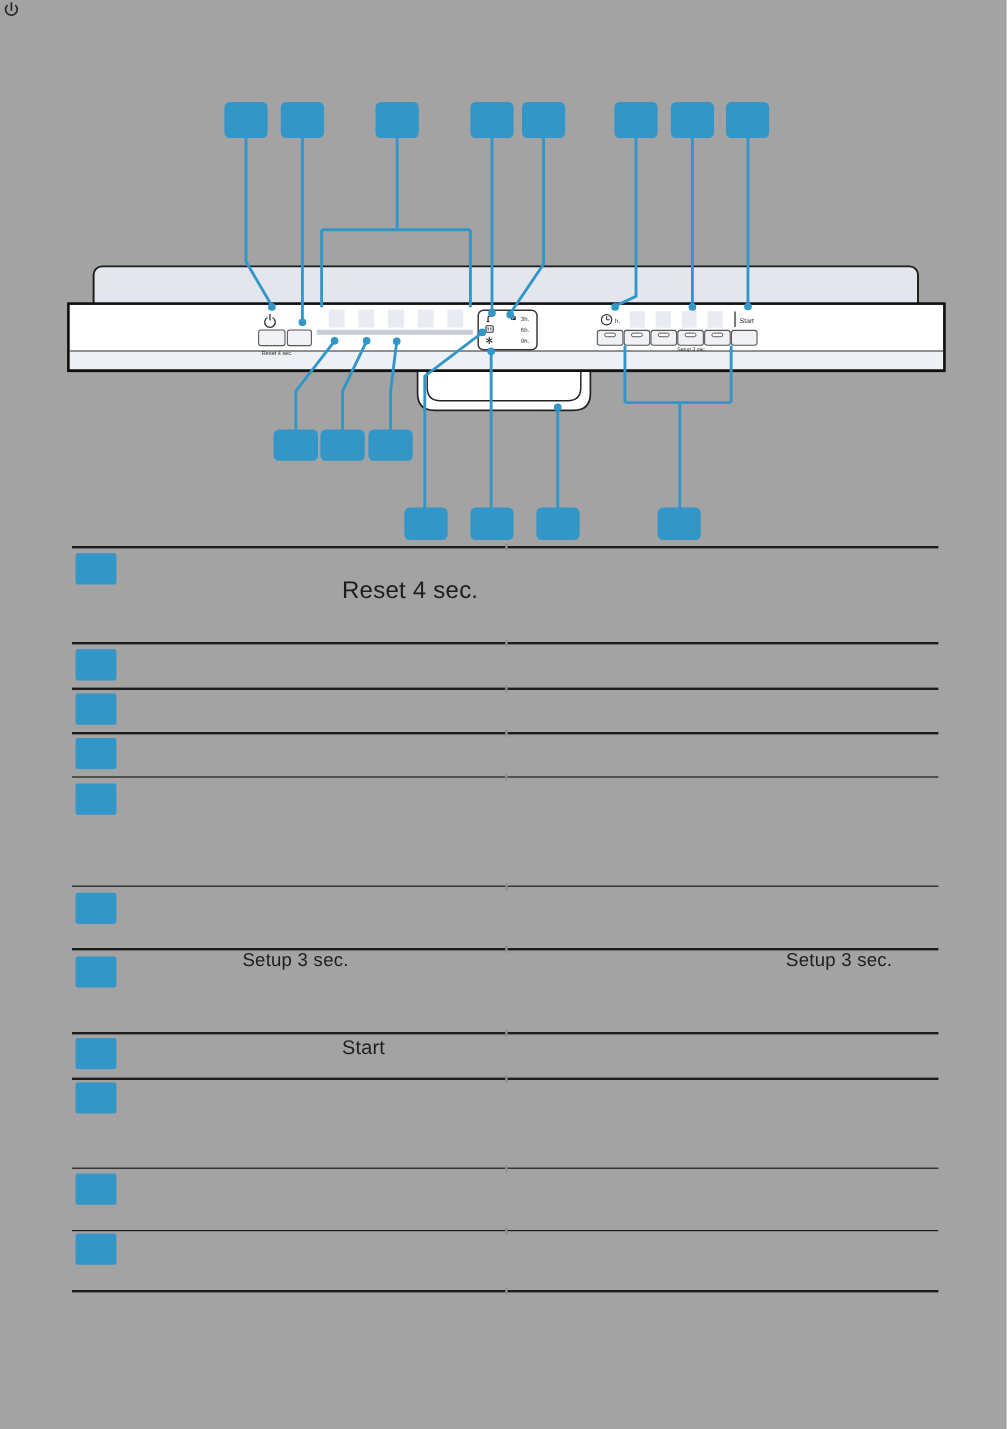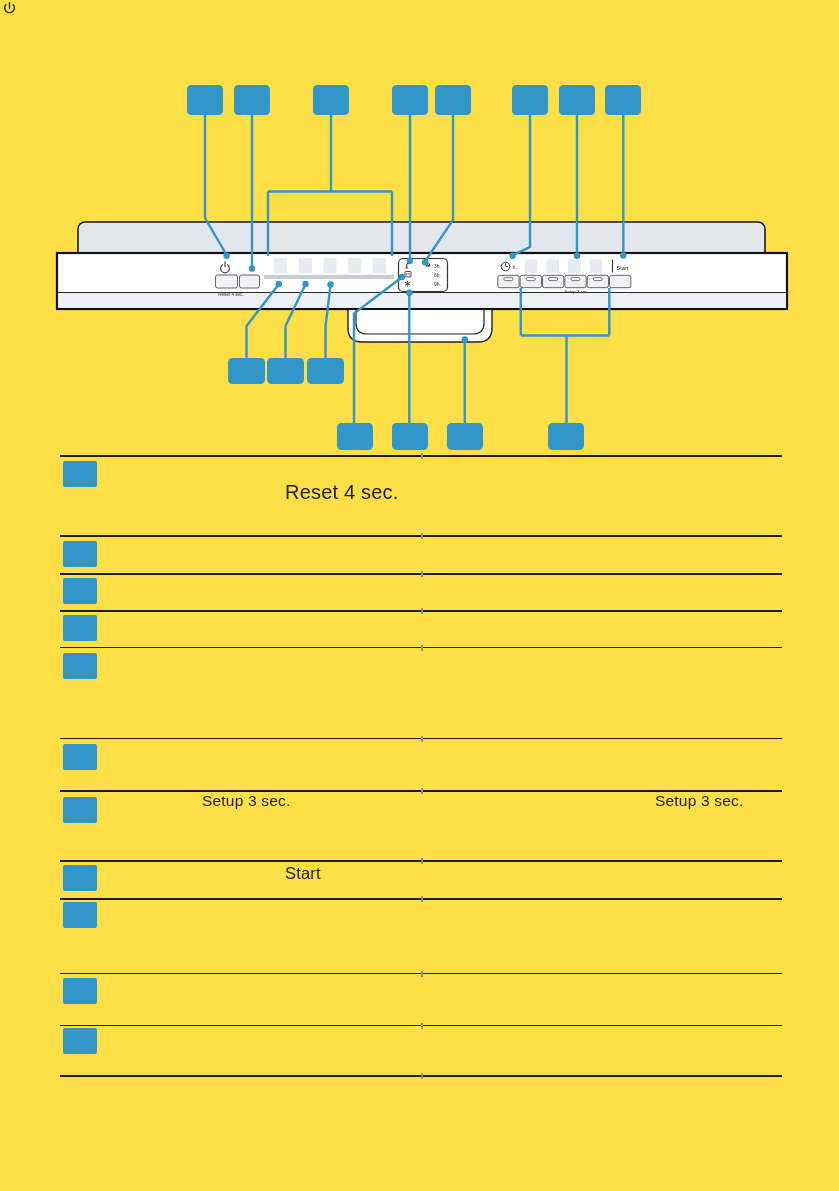--- a/index.html
+++ b/index.html
@@ -1,16 +1,16 @@
 <!DOCTYPE html>
 <html><head>
 <meta charset="utf-8">
 <style>
   html,body { margin:0; padding:0; background:#ffffff; }
-  .page { position:relative; width:839px; height:1191px; background:#fde047;
+  .page { position:relative; width:839px; height:1191px; background:#a3a3a3;
           font-family:"Liberation Sans", sans-serif; overflow:hidden; }
   .page svg { position:absolute; left:0; top:0; }
   svg text { font-family:"Liberation Sans", sans-serif; fill:#2a2a2a; }
   .rule { position:absolute; left:60px; width:722px; background:#1c1c1c; }
   .tick { position:absolute; left:421px; width:2px; height:6px; background:#909090; }
   .badge { position:absolute; left:63px; width:34px; height:26px; background:#3296c8; border-radius:2px; }
   .t { position:absolute; color:#1d1d1d; white-space:nowrap; letter-spacing:0.2px; }
   .t-reset { left:285px; top:481px; font-size:20px; }
   .t-setup-l { left:202px; top:792px; font-size:15.5px; }
   .t-setup-r { left:655px; top:792px; font-size:15.5px; }

